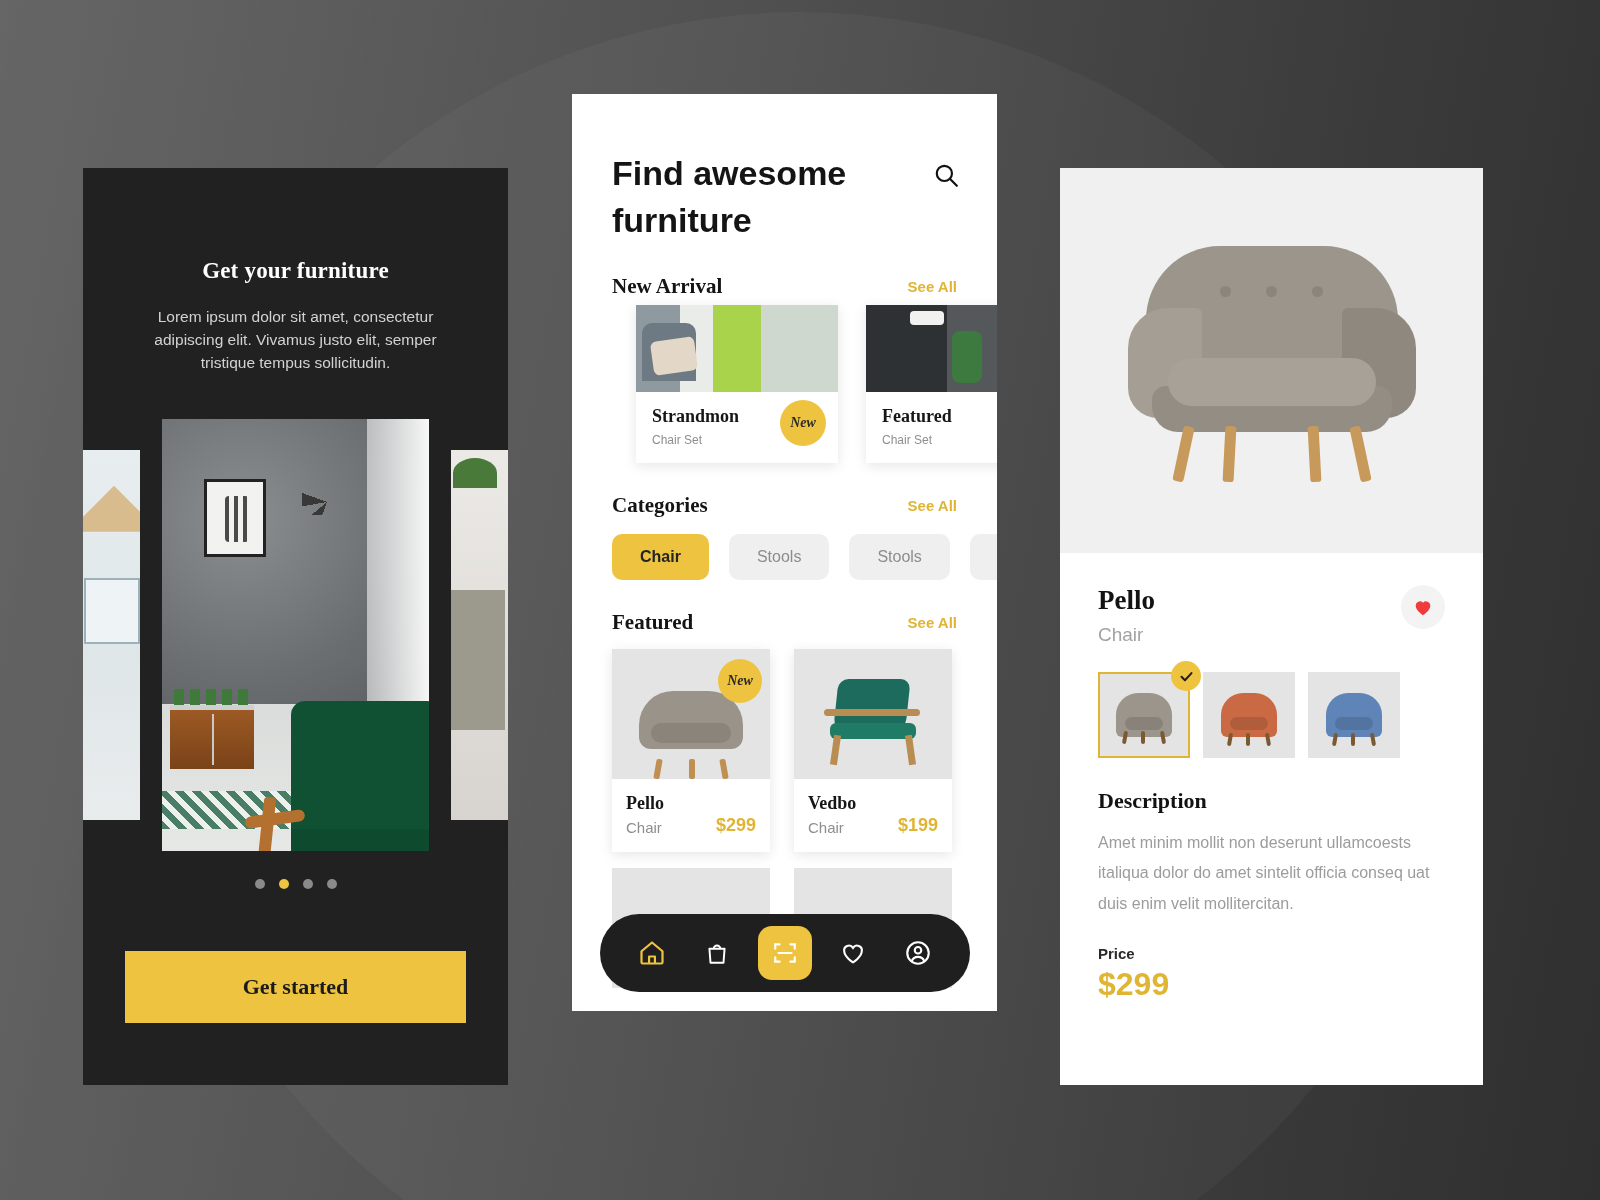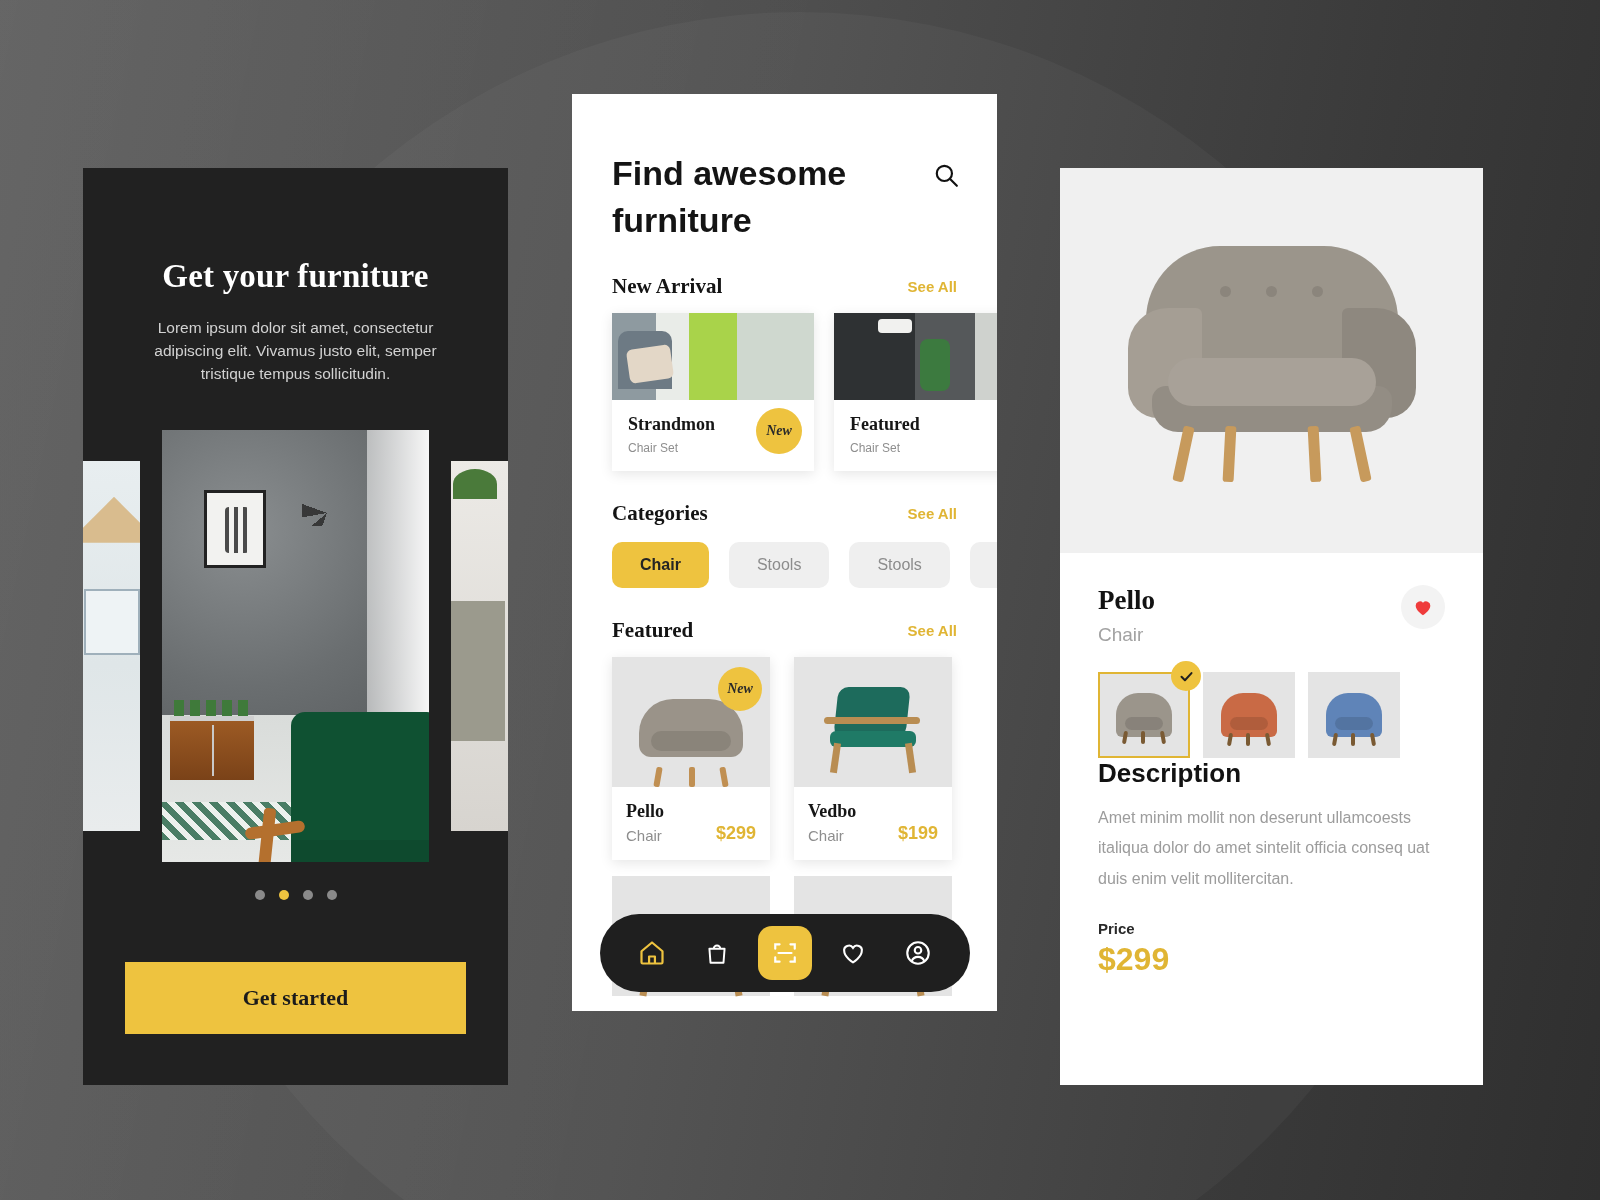--- a/index.html
+++ b/index.html
@@ -41,21 +41,21 @@
     left: 83px; top: 168px;
     width: 425px; height: 917px;
     background: #212121;
     display: flex; flex-direction: column; align-items: center;
   }
   .s1-title {
     margin-top: 90px;
     color: #ffffff;
     font-family: "Liberation Serif", serif;
     font-weight: bold;
-    font-size: 33px;
+    font-size: 23px;
     letter-spacing: 0.2px;
   }
   .s1-sub {
     margin-top: 22px;
     width: 312px;
     text-align: center;
     color: #d2d2d2;
     font-size: 15.5px;
     line-height: 1.48;
   }
@@ -154,21 +154,21 @@
     font-size:34px; line-height:1.38; color:#141414; max-width:270px;
   }
   .search-icon { margin-top:12px; }
   .sec-head {
     margin-top: 30px; padding: 0 40px 0 40px;
     display:flex; justify-content:space-between; align-items:center;
   }
   .sec-title { font-family:"Liberation Serif", serif; font-weight:bold; font-size:21px; color:#141414; }
   .see-all { color:#e0b534; font-weight:bold; font-size:15px; cursor:pointer; }
 
-  .arrivals { margin-top:14px; padding-left:40px; display:flex; gap:20px; }
+  .arrivals { margin-top:6px; padding-left:64px; display:flex; gap:28px; }
   .arr-card {
     flex:0 0 auto; width:202px; background:#fff;
     box-shadow: 0 3px 12px rgba(0,0,0,.10);
   }
   .arr-img { height:87px; width:100%; position:relative; overflow:hidden; }
   .arr-img.a1 { background:linear-gradient(90deg,#8e9aa0 0 22%, #e9ece8 22% 38%, #a9d34a 38% 62%, #cfd8cf 62% 100%); }
   .arr-img.a1:before{content:"";position:absolute;left:6px;top:18px;width:54px;height:58px;background:#6d7a84;border-radius:10px 10px 0 0;}
   .arr-img.a1:after{content:"";position:absolute;left:16px;top:34px;width:44px;height:34px;background:#e3d7c7;border-radius:6px;transform:rotate(-8deg);}
   .arr-img.a2 { background:linear-gradient(90deg,#2e3133 0 40%, #55585a 40% 70%, #cfd2ce 70% 100%); }
   .arr-img.a2:before{content:"";position:absolute;left:44px;top:6px;width:34px;height:14px;background:#f1f1ef;border-radius:4px;}
@@ -272,21 +272,21 @@
   .sw .mini { width:56px; height:44px; border-radius:22px 22px 6px 6px; position:relative; }
   .sw .mini:after{content:"";position:absolute;left:9px;top:24px;width:38px;height:13px;border-radius:8px;background:rgba(0,0,0,.12);}
   .sw .legs{position:absolute;bottom:12px;left:50%;transform:translateX(-50%);width:50px;height:13px;}
   .sw .legs i{position:absolute;bottom:0;width:4px;height:13px;background:#7a5a33;border-radius:2px;display:block;}
   .sw .legs i:nth-child(1){left:4px;transform:rotate(10deg);}
   .sw .legs i:nth-child(2){left:22px;}
   .sw .legs i:nth-child(3){right:4px;transform:rotate(-10deg);}
   .sw-check { position:absolute; right:-13px; top:-13px; width:30px;height:30px;border-radius:50%;
     background:#eec33f; display:flex;align-items:center;justify-content:center; }
 
-  .s3-desc-title { font-family:Liberation Sans, sans-serif; font-weight:bold; font-size:26px; color:#121212; }
+  .s3-desc-title { margin-top:30px; font-family:Liberation Serif, serif; font-weight:bold; font-size:22px; color:#121212; }
   .s3-desc { margin-top:14px; font-size:16px; line-height:1.9; color:#9c9c9c; }
   .s3-foot { margin-top:26px; display:flex; align-items:center; justify-content:space-between; }
   .price-label { font-size:15px; font-weight:bold; color:#2a2a2a; }
   .price-val { margin-top:4px; font-size:32px; font-weight:bold; color:#e0b534; }
   .cart-btn {
     width:222px; height:78px; background:#eec33f; border:none; cursor:pointer;
     font-family:"Liberation Serif", serif; font-weight:bold; font-size:21px; color:#1b1b1b;
     display:flex; align-items:center; justify-content:center;
   }
 </style>

